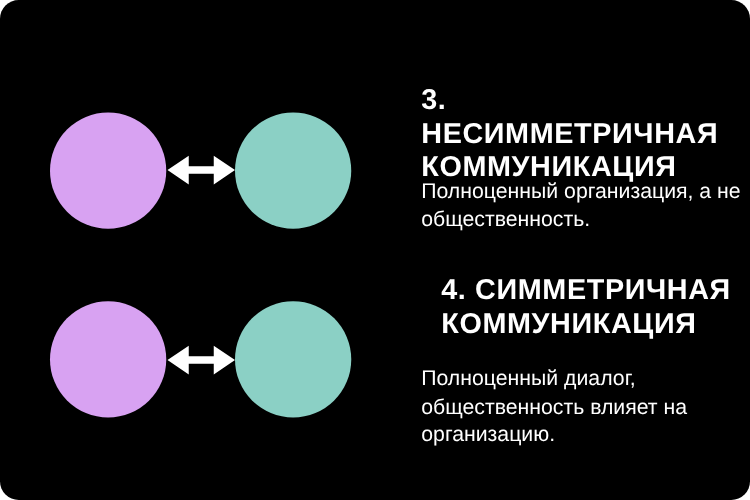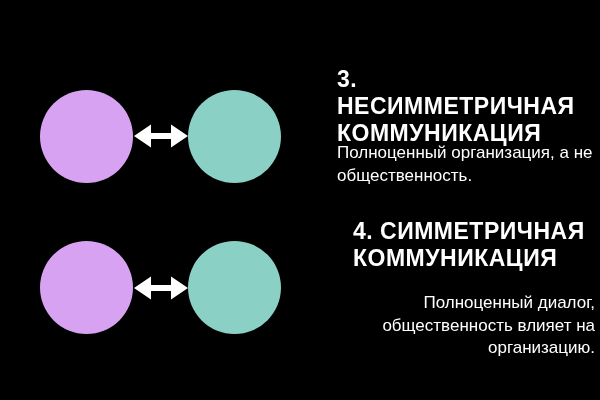--- a/index.html
+++ b/index.html
@@ -6,20 +6,21 @@
     margin: 0;
     padding: 0;
   }
   .slide {
     position: relative;
     width: 600px;
     height: 400px;
     background: var(--bg, #000000);
     overflow: hidden;
     font-family: "Liberation Sans", sans-serif;
+    border-radius: 15px;
   }
   .circle {
     position: absolute;
     width: 93px;
     height: 93px;
     border-radius: 50%;
   }
   .circle.left  { background: var(--circle-left, #d8a2f2); left: 40px; }
   .circle.right { background: var(--circle-right, #8bd0c5); left: 188px; }
   .row1 .circle { top: 90px; }
@@ -51,21 +52,21 @@
     width: 258px;
     color: var(--text, #ffffff);
     font-size: 17px;
     line-height: 22.5px;
     font-weight: 400;
     white-space: pre-line;
   }
   .heading.h-sec0 { top: 66px; }
   .body-text.b-sec0 { top: 142px; }
   .heading.h-sec1 { top: 218px; margin-left: 16px; }
-  .body-text.b-sec1 { top: 292px; text-align: right; }
+  .body-text.b-sec1 { top: 292px; }
 </style>
 </head>
 <body>
 
 <div class="slide">
 
   <div>
 
     <div class="pair row1">
       <div class="circle left"></div>

